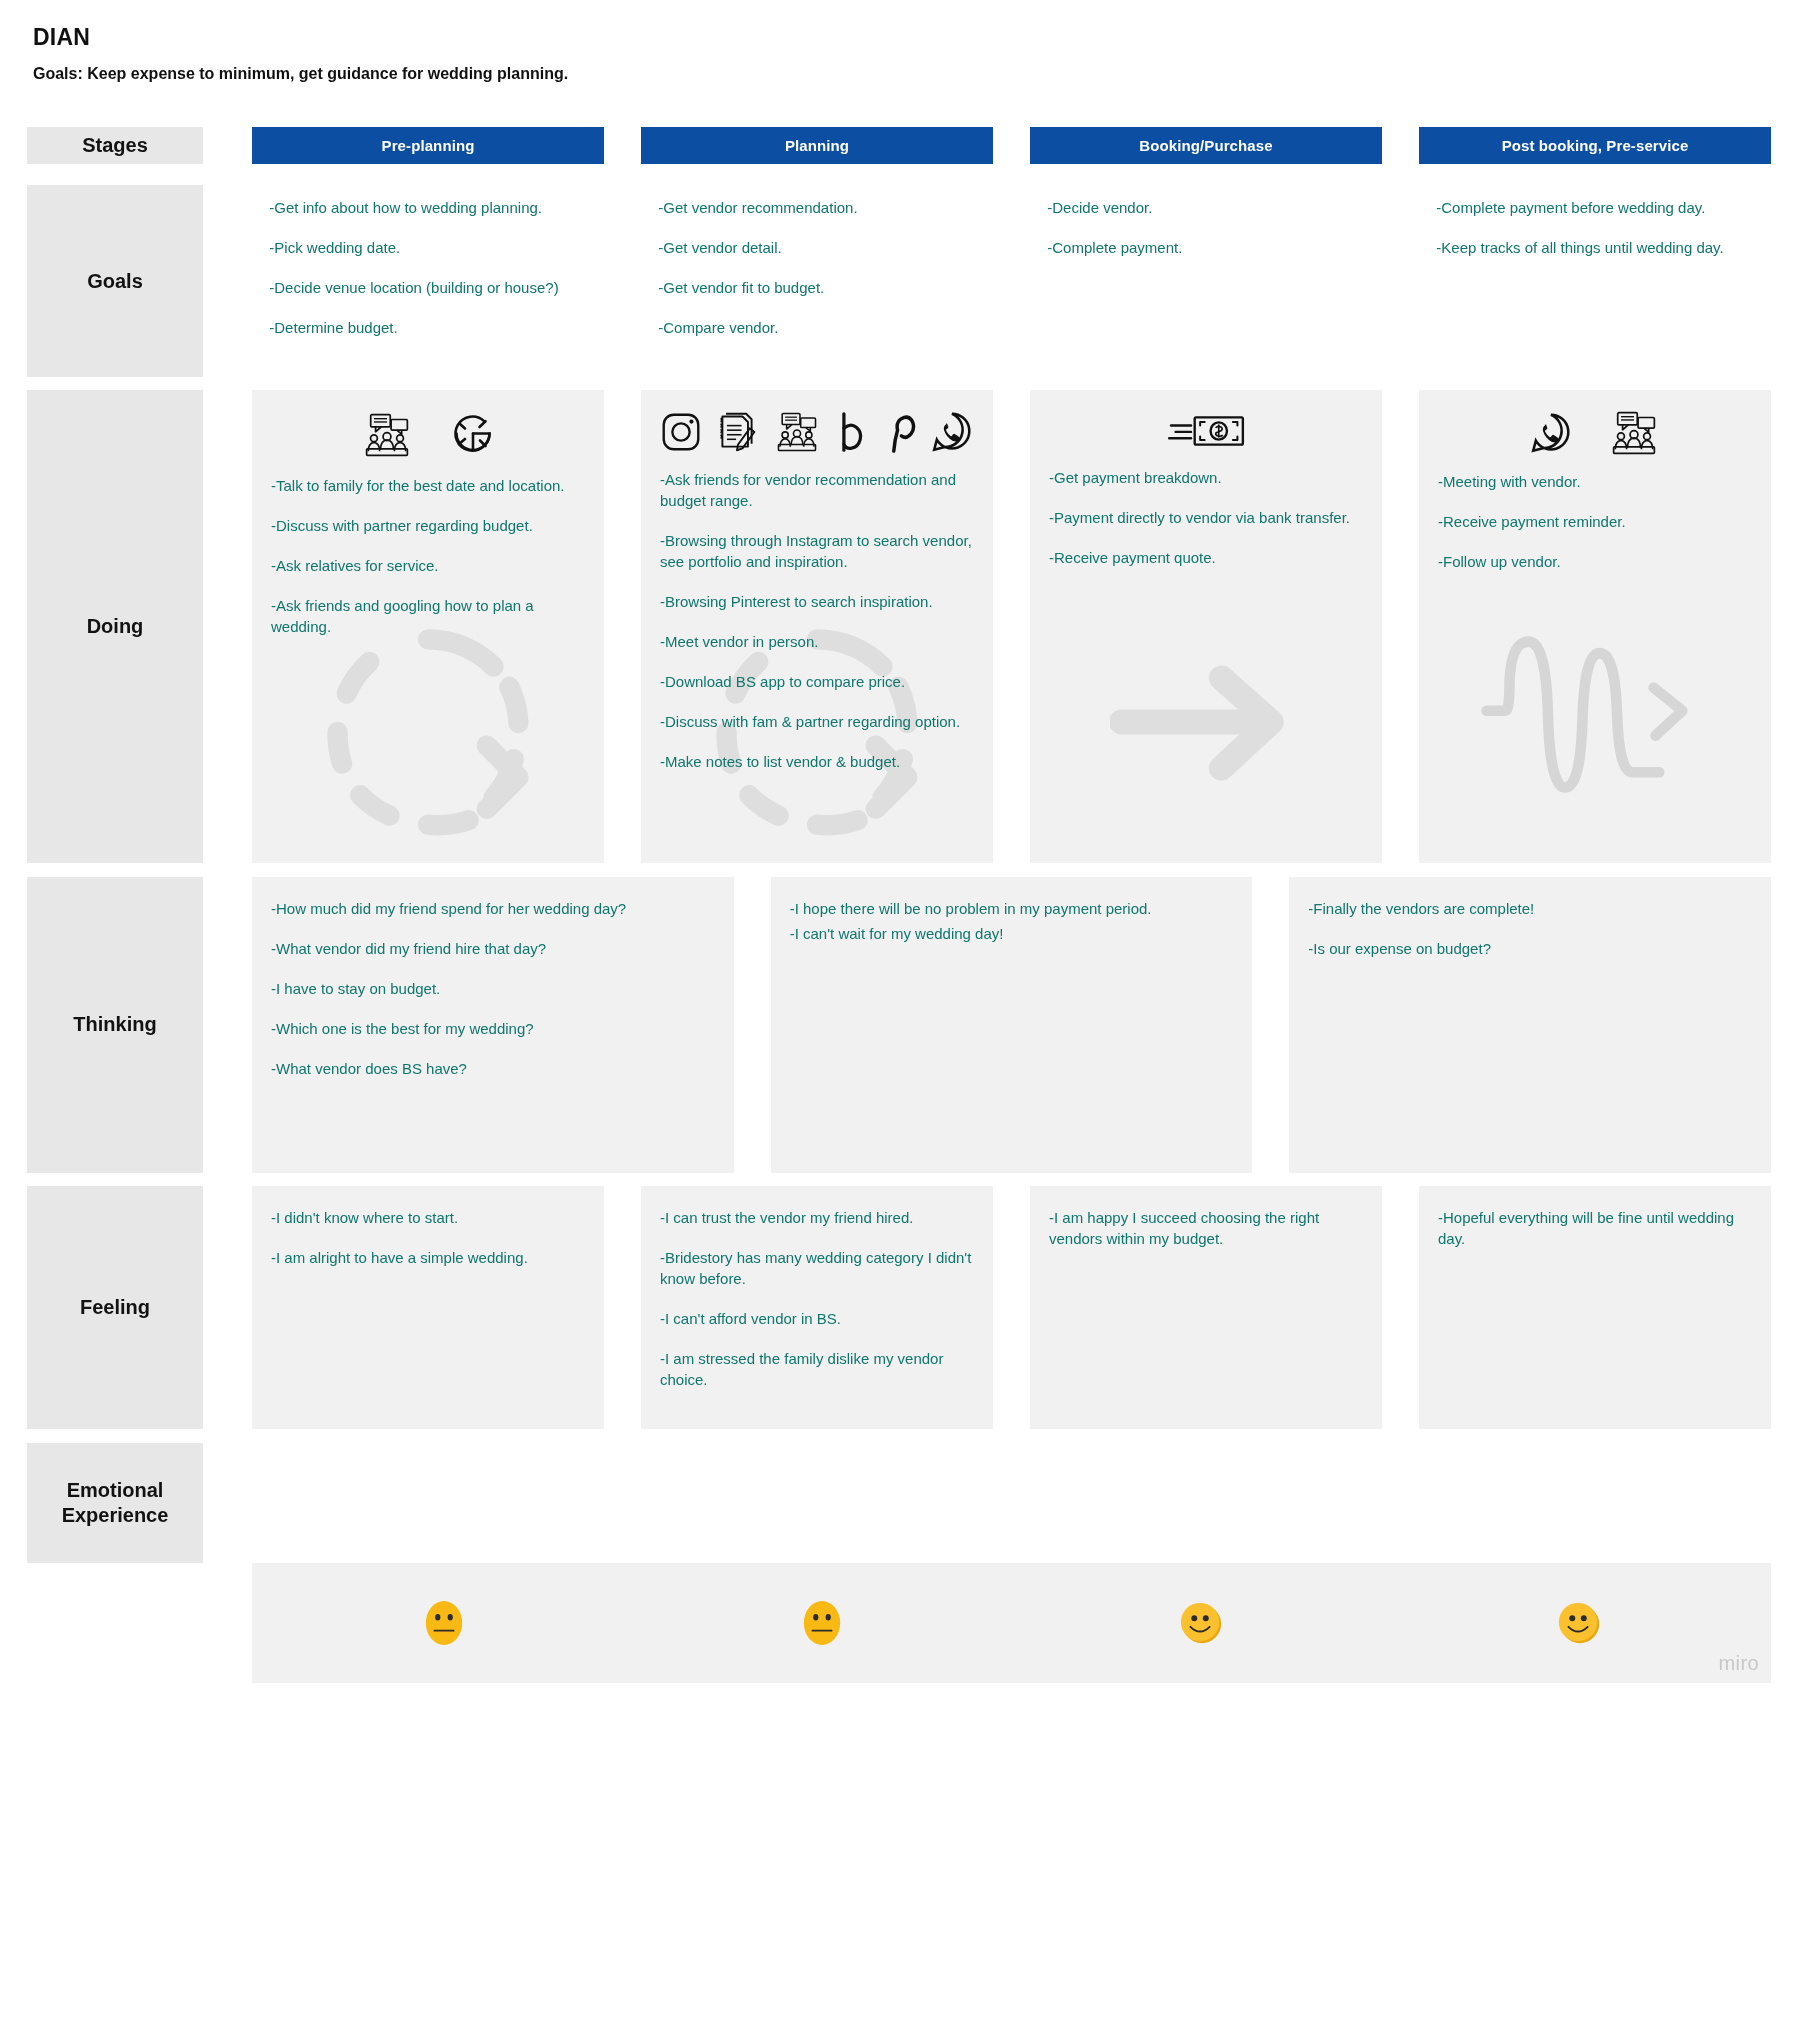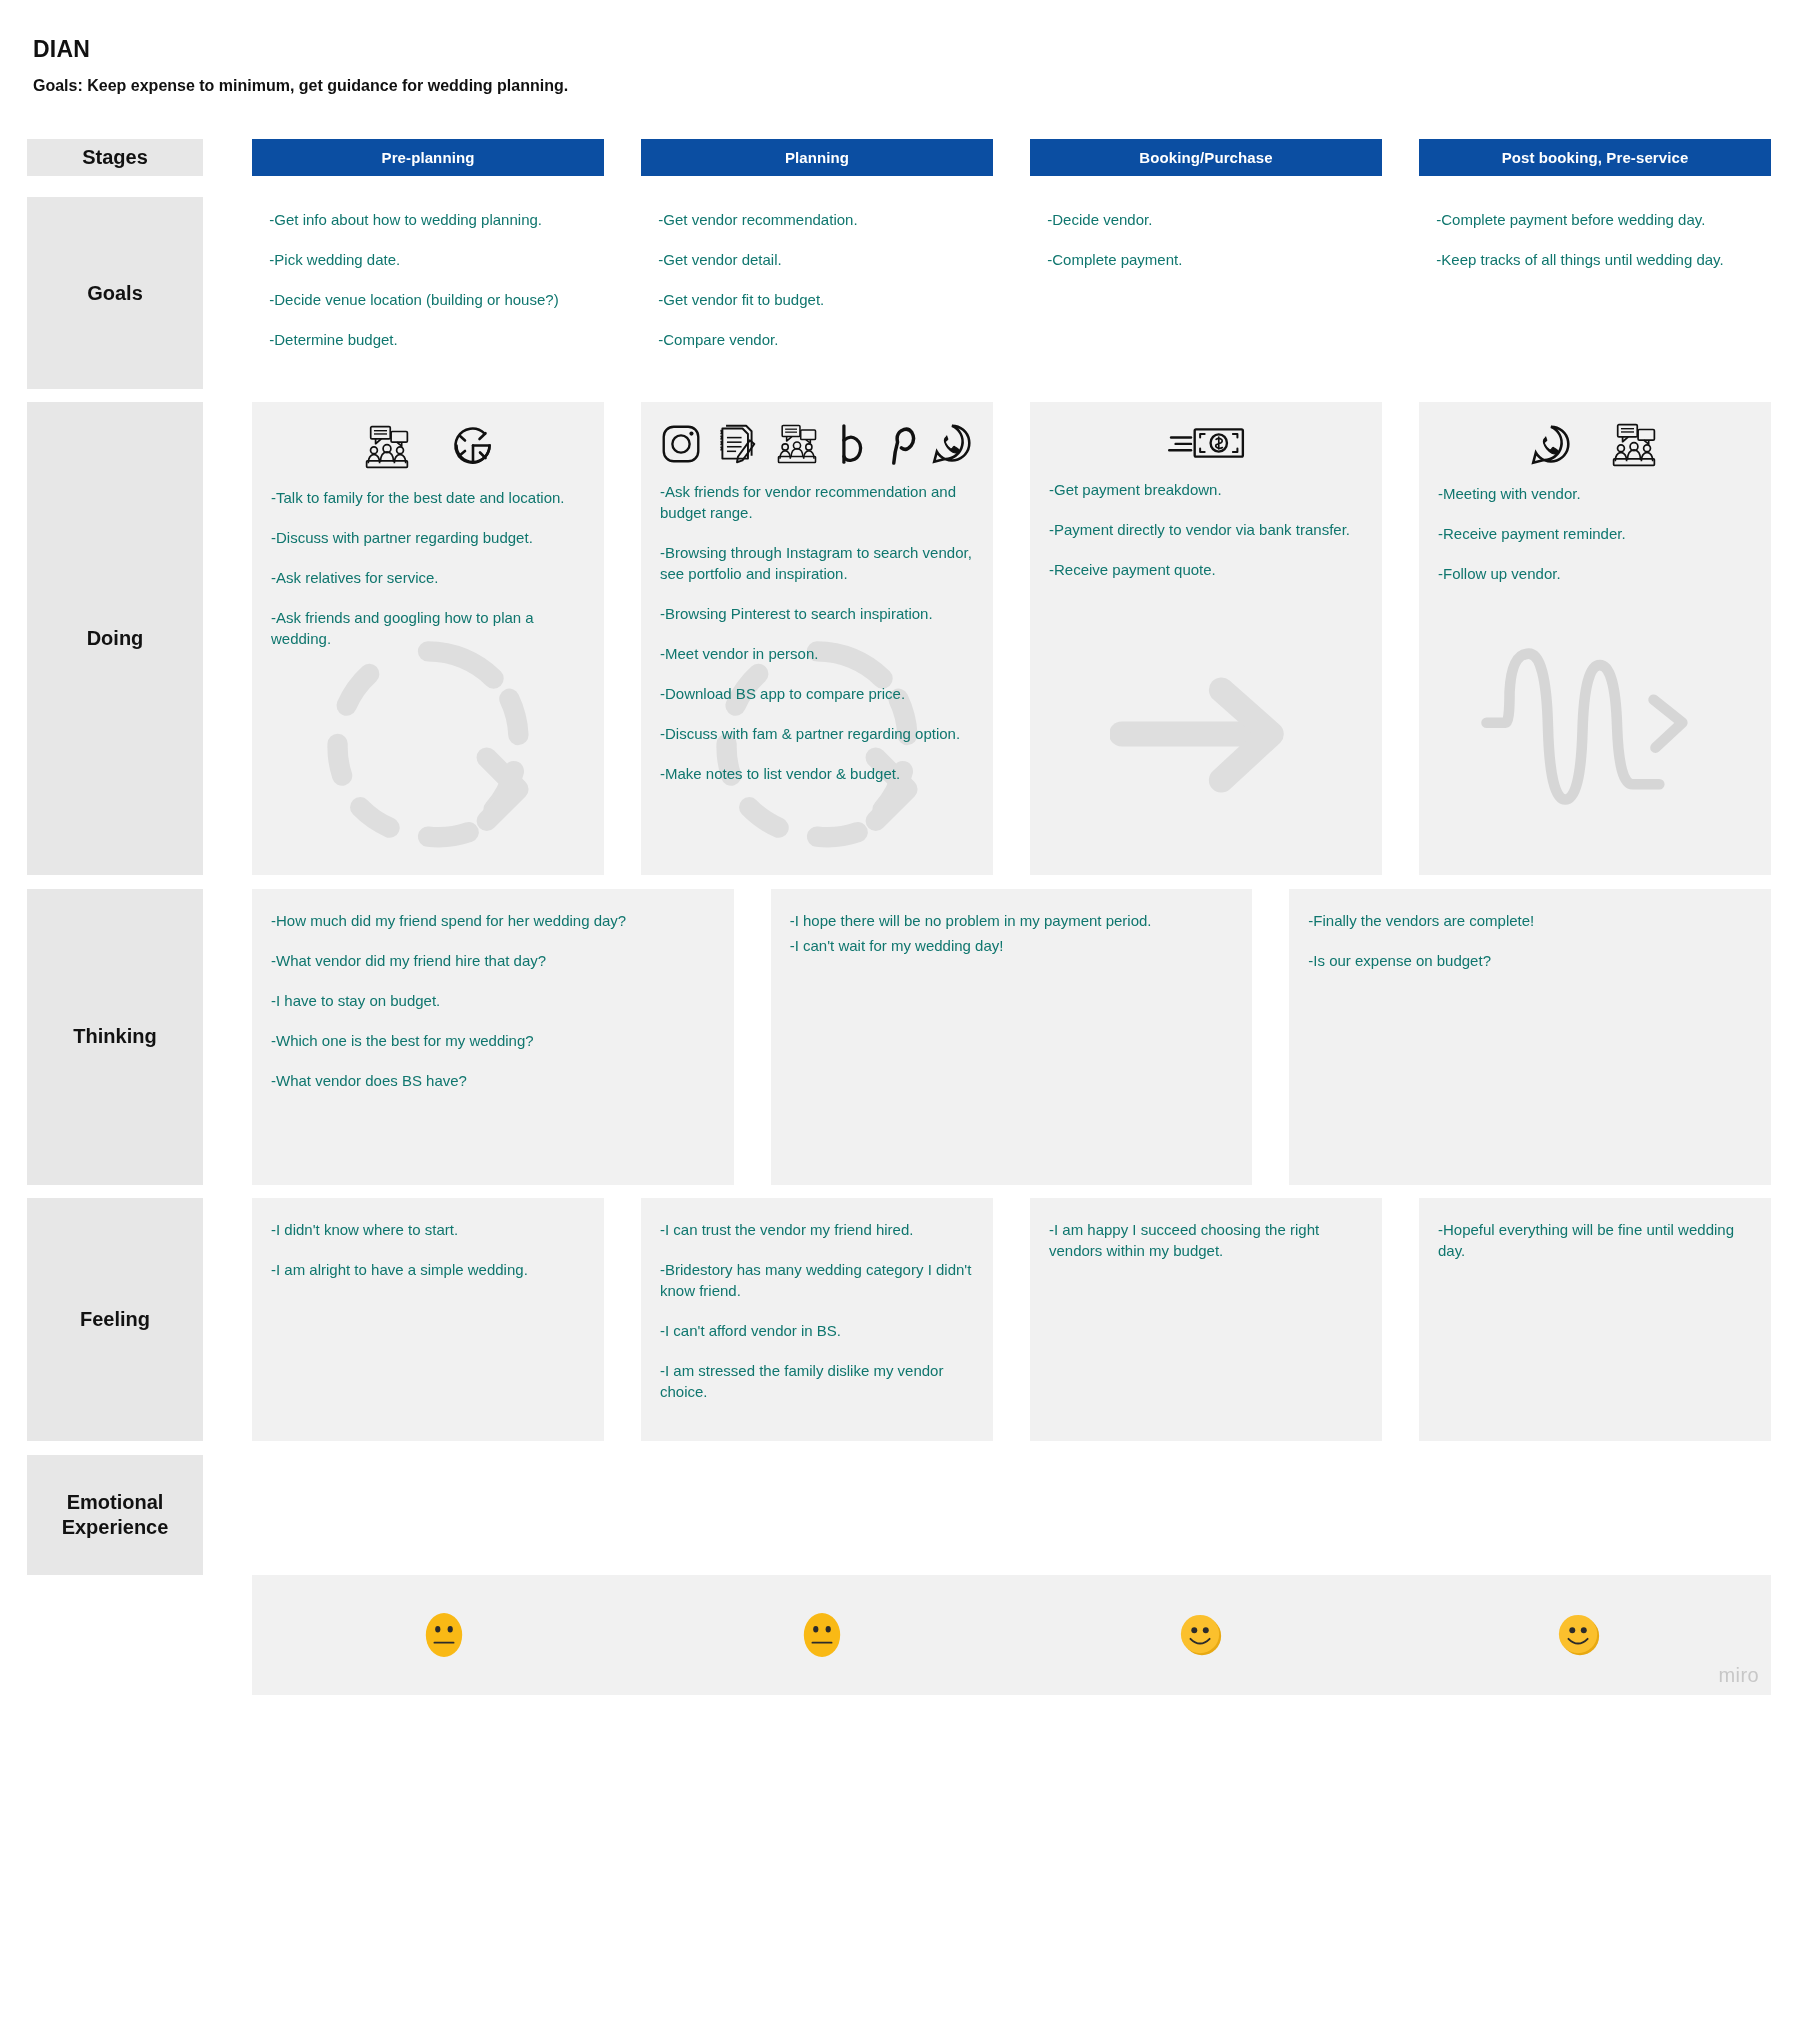--- a/index.html
+++ b/index.html
@@ -16,21 +16,20 @@
     color: #1b1b1b;
     position: relative;
     overflow: hidden;
   }
 
   .canvas {
     position: relative;
     width: 1811px;
     height: 1936px;
     padding: 0;
-    margin-top: 12px;
   }
 
   
   .persona-header {
     position: absolute;
     left: 33px;
     top: 25px;
     width: 1153px;
   }
   .persona-name {
@@ -550,21 +549,21 @@
               <li>-I am alright to have a simple wedding.</li>
             </ul>
           </div>
             </div>
         </div>
         <div class="cell">
           <div class="panel">
               <div class="panel-inner">
             <ul class="bullets">
               <li>-I can trust the vendor my friend hired.</li>
-              <li>-Bridestory has many wedding category I didn't know friend.</li>
+              <li>-Bridestory has many wedding category I didn't know before.</li>
               <li>-I can't afford vendor in BS.</li>
               <li>-I am stressed the family dislike my vendor choice.</li>
             </ul>
           </div>
             </div>
         </div>
         <div class="cell">
           <div class="panel">
               <div class="panel-inner">
             <ul class="bullets">

